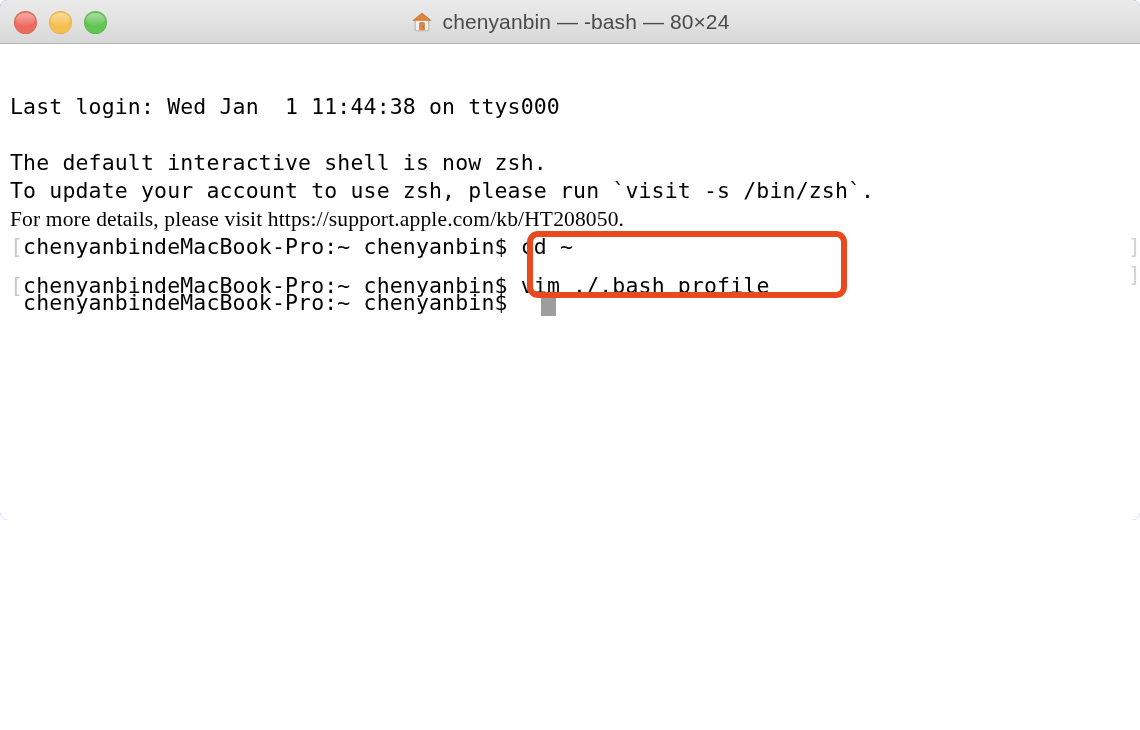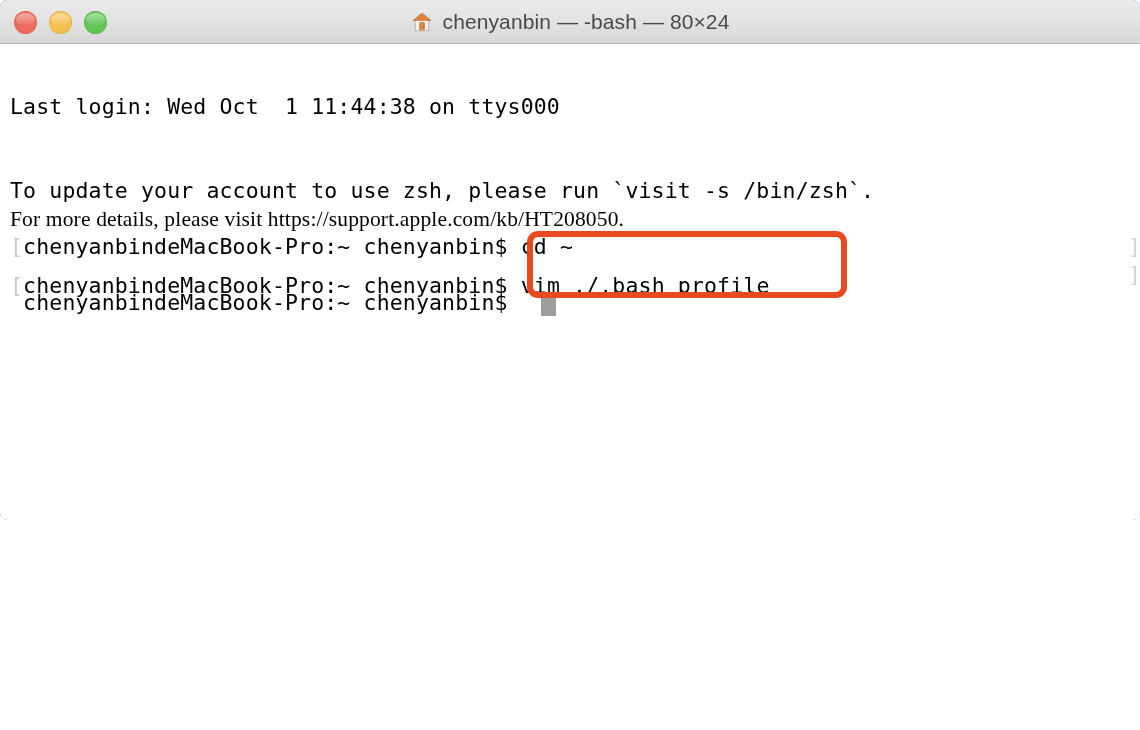--- a/index.html
+++ b/index.html
@@ -162,22 +162,23 @@
         <circle cx="12.4" cy="15.8" r="0.55" fill="#7a4a1c"></circle>
         <rect x="4.2" y="19.1" width="13.6" height="1.1" fill="#c9c1b4"></rect>
       </svg>
       <div id="window-title">chenyanbin — -bash — 80×24</div>
     </div>
 
   </div>
 
   <div id="terminal" style="background: rgb(255, 255, 255);">
 
-    <div class="line" id="l0" style="top: 49px; color: rgb(0, 0, 0);">Last login: Wed Oct  1 11:44:38 on ttys000</div>
+    <div class="line" id="l0" style="top: 49px; color: rgb(0, 0, 0);">Last login: Wed Jan  1 11:44:38 on ttys000</div>
     <div class="line" id="l1" style="top: 77px; color: rgb(0, 0, 0);"></div>
+    <div class="line" id="l2" style="top: 105px; color: rgb(0, 0, 0);">The default interactive shell is now zsh.</div>
     <div class="line" id="l3" style="top: 133px; color: rgb(0, 0, 0);">To update your account to use zsh, please run `visit -s /bin/zsh`.</div>
     <div class="line" id="l4" style="top: 161px; color: rgb(0, 0, 0); font-family: Liberation Serif, serif;">For more details, please visit https://support.apple.com/kb/HT208050.</div>
 
     <div class="line" id="p0" style="top: 189px; color: rgb(0, 0, 0);"><span class="bracket" style="color: rgb(201, 201, 201);">[</span><span>chenyanbindeMacBook-Pro:~ chenyanbin$</span><span> cd ~</span></div>
     <div class="line" id="p1" style="top: 217px; color: rgb(0, 0, 0); margin-top: 11px;"><span class="bracket" style="color: rgb(201, 201, 201);">[</span><span>chenyanbindeMacBook-Pro:~ chenyanbin$</span><span> vim ./.bash_profile</span></div>
     <div class="line" id="p2" style="top: 245px; color: rgb(0, 0, 0);"><span class="bracket" style="color: rgb(201, 201, 201);"> </span><span>chenyanbindeMacBook-Pro:~ chenyanbin$</span><span></span></div>
 
     <div class="right-bracket" id="rb0" style="top: 189px; left: 1128px;">]</div>
     <div class="right-bracket" id="rb1" style="top: 217px; left: 1128px;">]</div>
 

